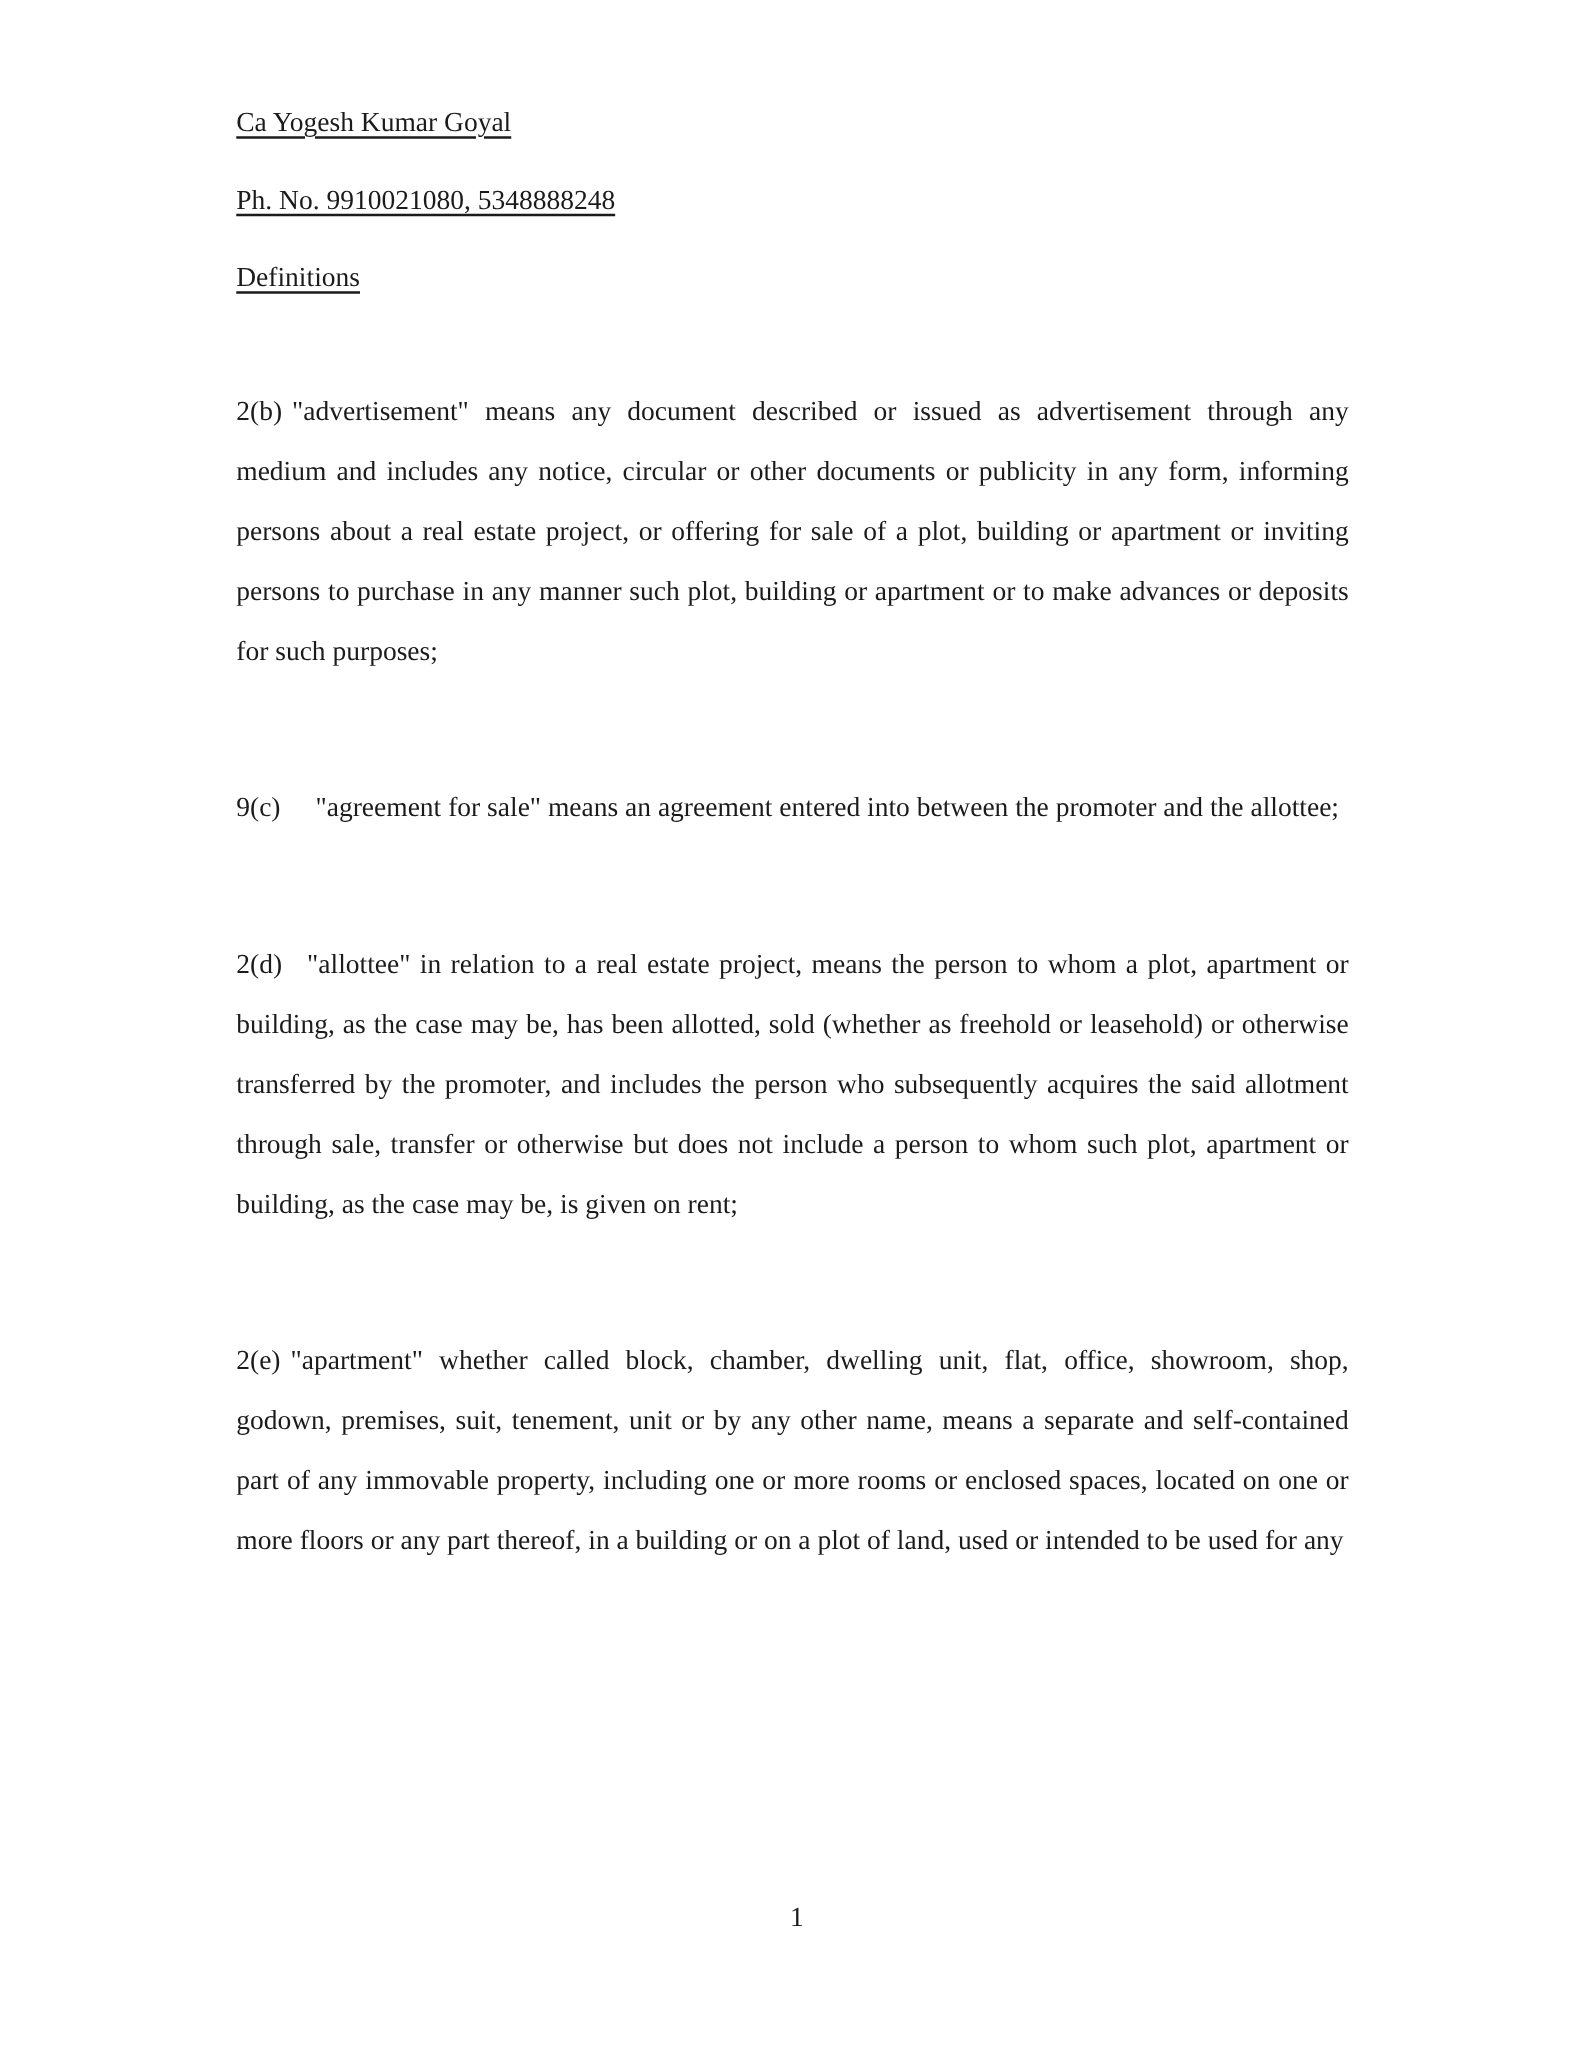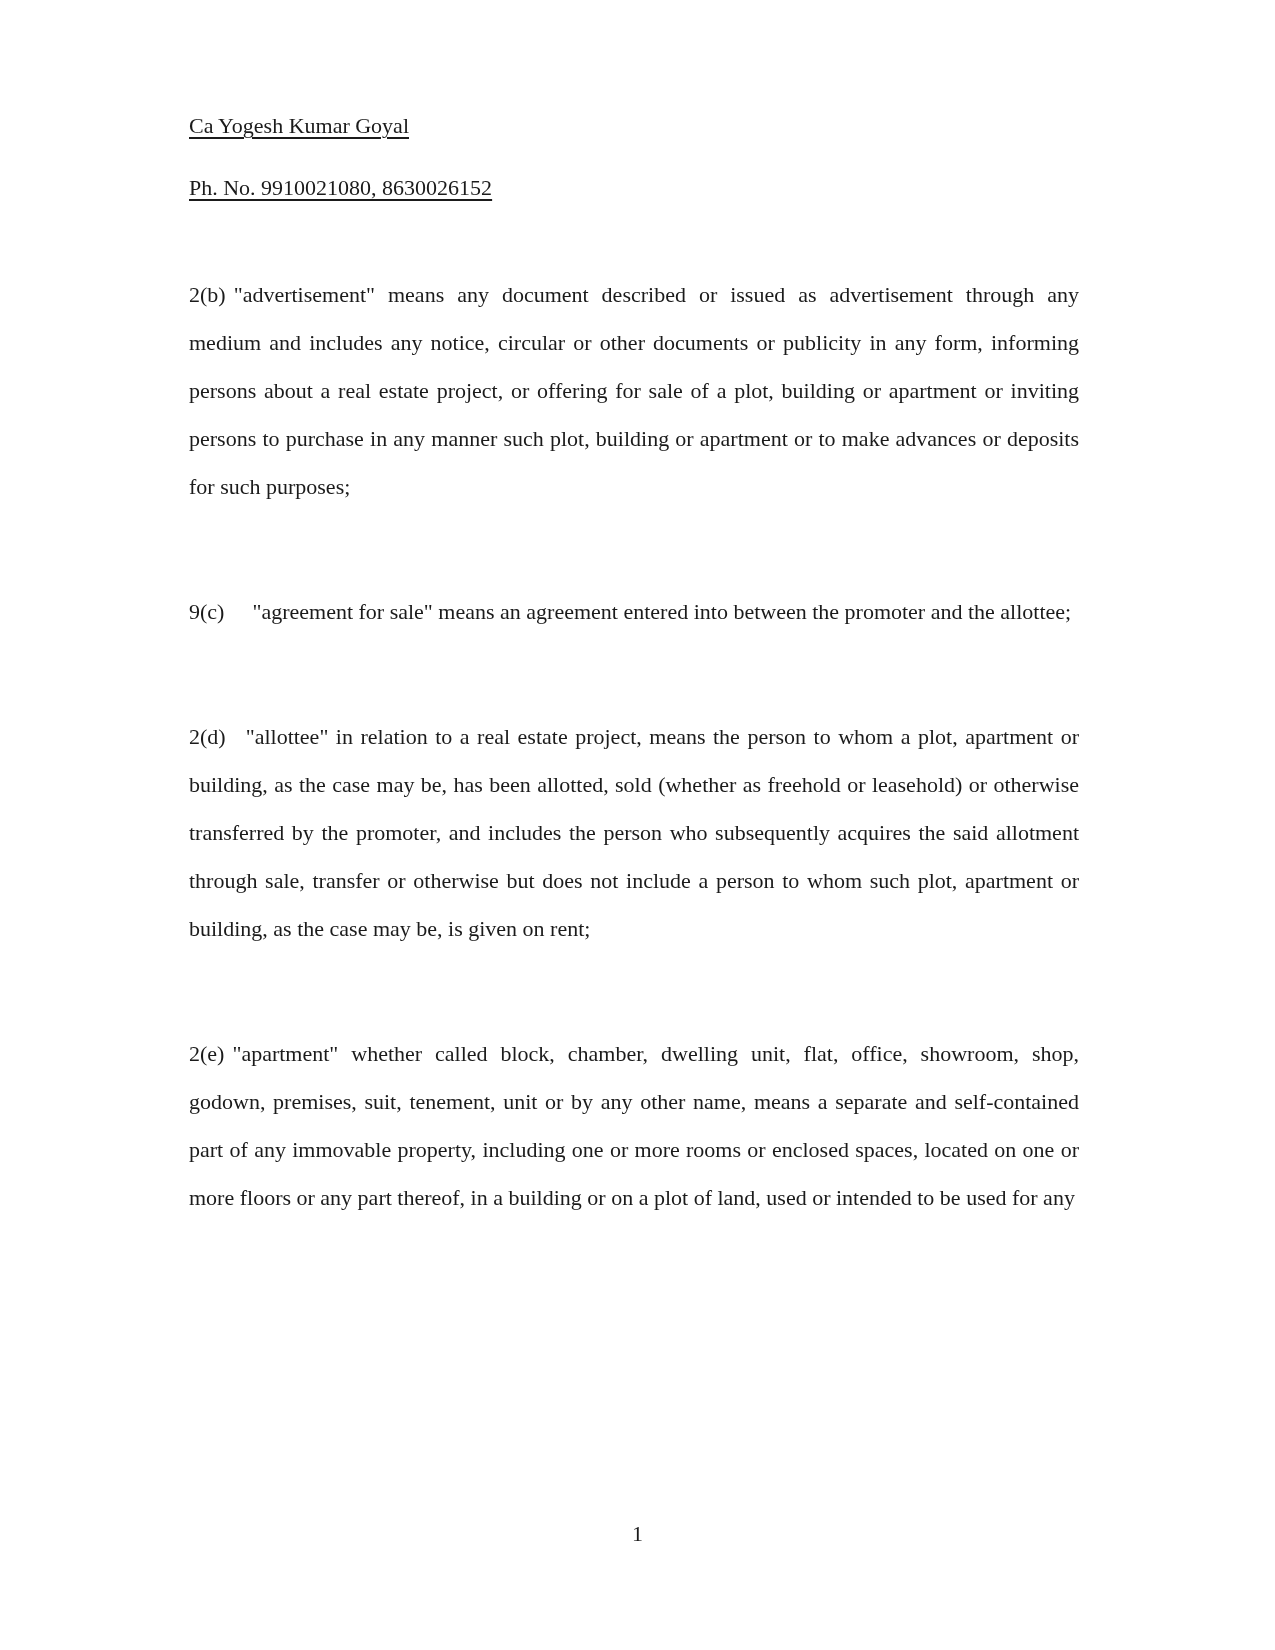--- a/index.html
+++ b/index.html
@@ -15,21 +15,21 @@
     color: #1b1b1b;
     font-family: "Liberation Serif", "DejaVu Serif", serif;
     font-size: 22px;
     overflow: hidden;
   }
   .content {
     position: absolute;
     left: 189px;
     top: 0;
     width: 890px;
-    padding-top: 102px;
+    padding-top: 74px;
   }
   .header-line {
     margin: 0 0 14px 0;
     line-height: 48px;
     text-align: left;
     text-decoration: underline;
     text-decoration-thickness: 1.5px;
     text-underline-offset: 4px;
   }
   .clause {
@@ -59,21 +59,22 @@
     text-align: center;
   }
 </style>
 </head>
 <body>
 
 <div class="page">
   <div class="content">
 
     <p class="header-line">Ca Yogesh Kumar Goyal</p>
-    <p class="header-line">Ph. No. 9910021080, 8630026152</p>
+    <p class="header-line">Ph. No. 9910021080, 5348888248</p>
+    <p class="header-line">Definitions</p>
 
     <p class="clause first"><span class="clause-number">2(b)</span><span class="gap gap-s"></span><span class="clause-text">"advertisement" means any document described or issued as advertisement through any medium and includes any notice, circular or other documents or publicity in any form, informing persons about a real estate project, or offering for sale of a plot, building or apartment or inviting persons to purchase in any manner such plot, building or apartment or to make advances or deposits for such purposes;</span></p>
 
     <p class="clause"><span class="clause-number">9(c)</span><span class="gap gap-l"></span><span class="clause-text">"agreement for sale" means an agreement entered into between the promoter and the allottee;</span></p>
 
     <p class="clause"><span class="clause-number">2(d)</span><span class="gap gap-m"></span><span class="clause-text">"allottee" in relation to a real estate project, means the person to whom a plot, apartment or building, as the case may be, has been allotted, sold (whether as freehold or leasehold) or otherwise transferred by the promoter, and includes the person who subsequently acquires the said allotment through sale, transfer or otherwise but does not include a person to whom such plot, apartment or building, as the case may be, is given on rent;</span></p>
 
     <p class="clause"><span class="clause-number">2(e)</span><span class="gap gap-s"></span><span class="clause-text">"apartment" whether called block, chamber, dwelling unit, flat, office, showroom, shop, godown, premises, suit, tenement, unit or by any other name, means a separate and self-contained part of any immovable property, including one or more rooms or enclosed spaces, located on one or more floors or any part thereof, in a building or on a plot of land, used or intended to be used for any</span></p>
 
   </div>

